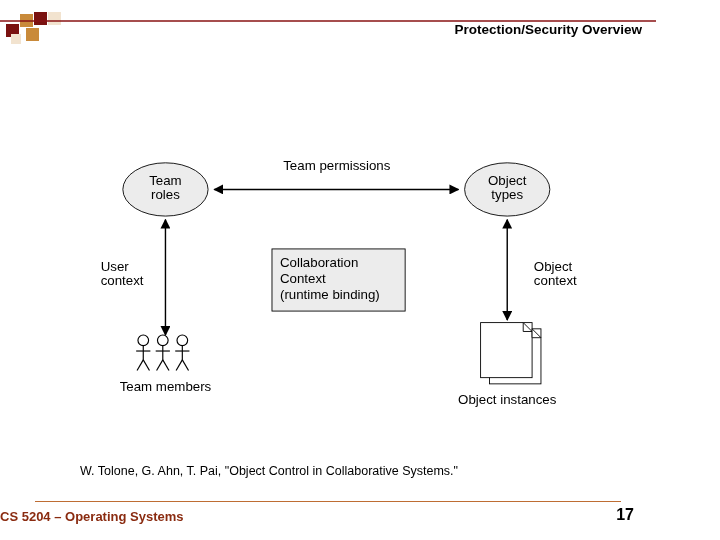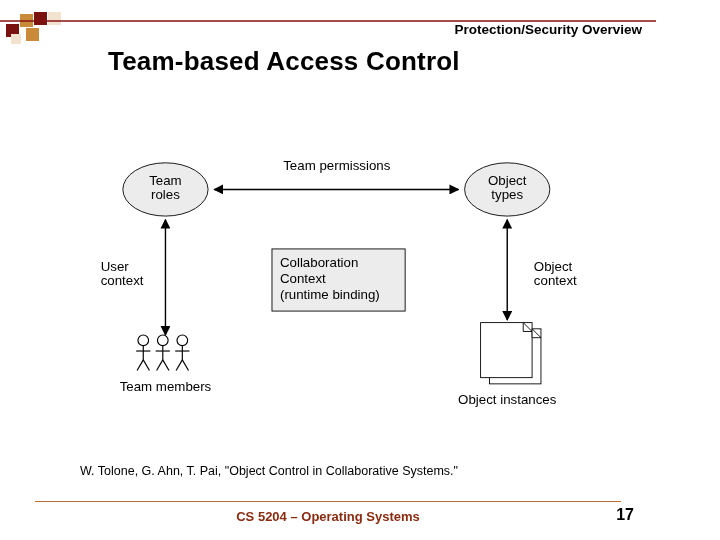--- a/index.html
+++ b/index.html
@@ -9,21 +9,21 @@
   .corner-squares{position:absolute;left:6px;top:12px;width:60px;height:32px}
   .sq{position:absolute;width:13px;height:13px}
   .sq.maroon{background:#7a1210}
   .sq.orange{background:#c07518;opacity:.85}
   .sq.pale{background:#f2e3cf}
   .slide-title{position:absolute;left:108px;top:46px;font-family:Arial Black,Arial,sans-serif;font-weight:900;font-size:26px;letter-spacing:.2px}
   .content{position:absolute;left:90px;top:130px;right:60px;bottom:110px}
   .content svg{width:100%;height:100%}
   .citation{position:absolute;left:80px;top:464px;font-size:12.5px}
   .ft-line{position:absolute;left:35px;right:35px;bottom:38px;height:1.5px;background:#b3540f;opacity:.85}
-  .ft-course{position:absolute;left:0;right:0;bottom:16px;text-align:center;font-weight:bold;color:#8a2b10;font-size:13px}
+  .ft-course{position:absolute;left:0;right:0;bottom:16px;font-weight:bold;color:#8a2b10;font-size:13px}
   .ft-page{position:absolute;right:22px;bottom:16px;font-weight:bold;font-size:16px}
   .vt-logo{position:absolute;left:34px;bottom:8px;font-style:italic;font-family:'Times New Roman',serif}
   .vt-logo .v{color:#8a2b10;font-size:16px}
   .vt-logo .t{color:#b3540f;font-size:16px}
   .vt-shield{display:inline-block;vertical-align:-3px;margin:0 2px}
 </style>
 </head>
 <body>
 
 <div class="slide">
@@ -32,21 +32,20 @@
     <span class="sq maroon" style="left:28px;top:0"></span>
     <span class="sq pale" style="left:42px;top:0"></span>
     <span class="sq orange" style="left:14px;top:2px"></span>
     <span class="sq maroon" style="left:0;top:12px"></span>
     <span class="sq orange" style="left:20px;top:16px"></span>
     <span class="sq pale" style="left:5px;top:22px;width:10px;height:10px"></span>
   </div>
 
   <div class="hdr-bar"></div>
   <div class="hdr-title">Protection/Security Overview</div>
-  <div class="slide-title">Team-based Access Control</div>
 
   <div class="content">
     <svg viewBox="0 0 570 300">
       <defs>
         <marker id="ah" viewBox="0 0 10 10" refX="9" refY="5" markerWidth="7" markerHeight="7" orient="auto-start-reverse">
           <path d="M0,0 L10,5 L0,10 z" fill="#000"></path>
         </marker>
       </defs>
 
       <ellipse cx="85" cy="48" rx="48" ry="30" fill="#ececec" stroke="#000"></ellipse>

